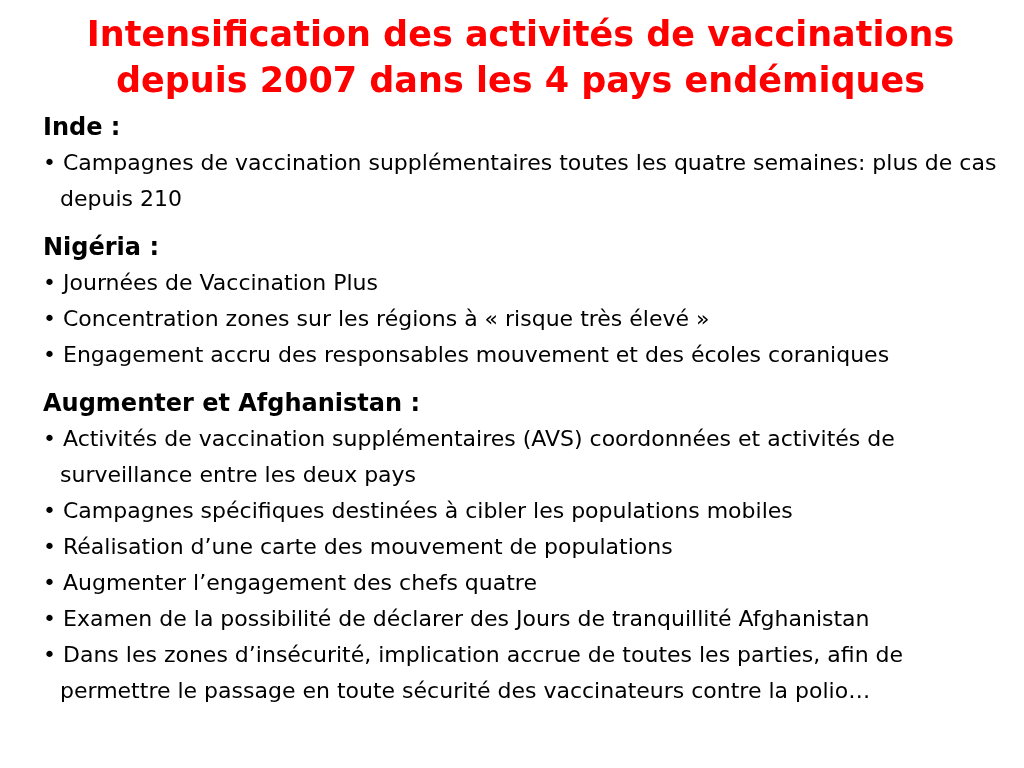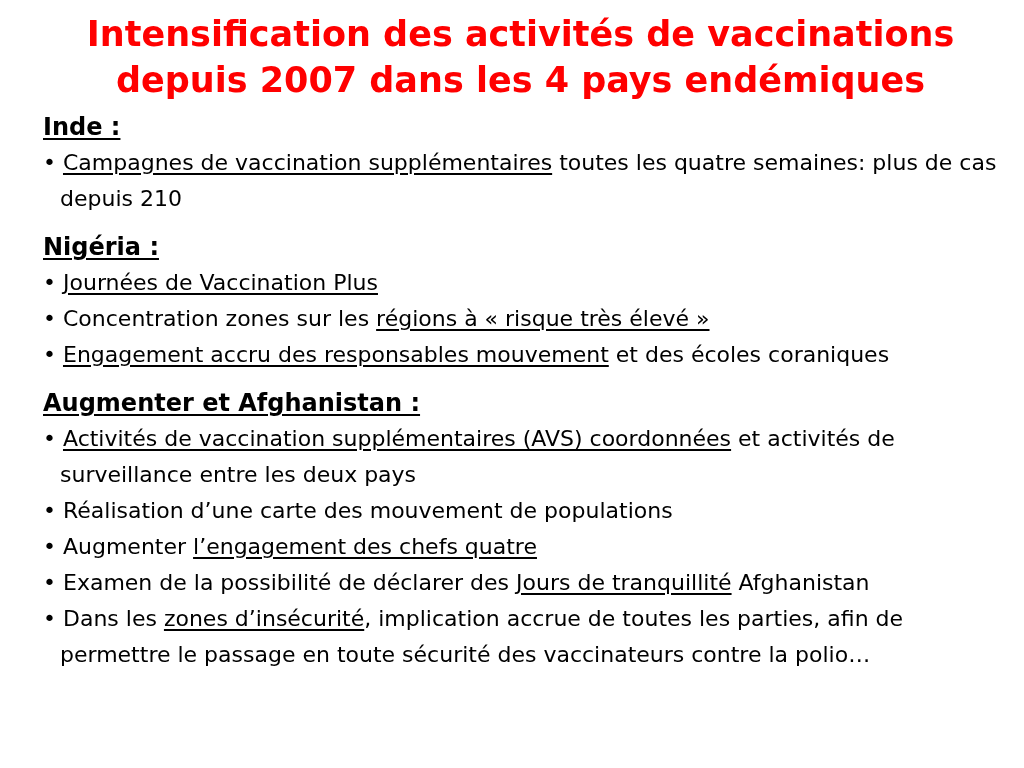--- a/index.html
+++ b/index.html
@@ -35,21 +35,20 @@
     font-weight: bold;
     line-height: 32px;
     margin-bottom: 2px;
   }
   .bullet {
     padding-left: 17px;
     text-indent: -17px;
     line-height: 36px;
   }
   .u {
-    text-decoration: underline;
     text-decoration-thickness: 2px;
     text-underline-offset: 3px;
   }
   .dot { display: inline; }
 </style>
 </head>
 <body>
 
 <div class="slide">
   <header class="title" style="color: rgb(255, 0, 0);">
@@ -64,20 +63,21 @@
         </section>
         <section class="section">
           <div class="heading u">Nigéria :</div>
           <p class="bullet"><span class="dot">• </span><span class="u">Journées de Vaccination Plus</span></p>
           <p class="bullet"><span class="dot">• </span><span>Concentration zones sur les </span><span class="u">régions à « risque très élevé »</span></p>
           <p class="bullet"><span class="dot">• </span><span class="u">Engagement accru des responsables mouvement</span><span> et des écoles coraniques</span></p>
         </section>
         <section class="section">
           <div class="heading u">Augmenter et Afghanistan :</div>
           <p class="bullet"><span class="dot">• </span><span class="u">Activités de vaccination supplémentaires (AVS) coordonnées</span><span> et activités de surveillance entre les deux pays</span></p>
+          <p class="bullet"><span class="dot">• </span><span>Campagnes spécifiques destinées à cibler les </span><span class="u">populations mobiles</span></p>
           <p class="bullet"><span class="dot">• </span><span>Réalisation d’une carte des mouvement de populations</span></p>
           <p class="bullet"><span class="dot">• </span><span>Augmenter </span><span class="u">l’engagement des chefs quatre</span></p>
           <p class="bullet"><span class="dot">• </span><span>Examen de la possibilité de déclarer des </span><span class="u">Jours de tranquillité</span><span> Afghanistan</span></p>
           <p class="bullet"><span class="dot">• </span><span>Dans les </span><span class="u">zones d’insécurité</span><span>, implication accrue de toutes les parties, afin de permettre le passage en toute sécurité des vaccinateurs contre la polio…</span></p>
         </section>
       </div>
   </main>
 </div>
 
 </body></html>

